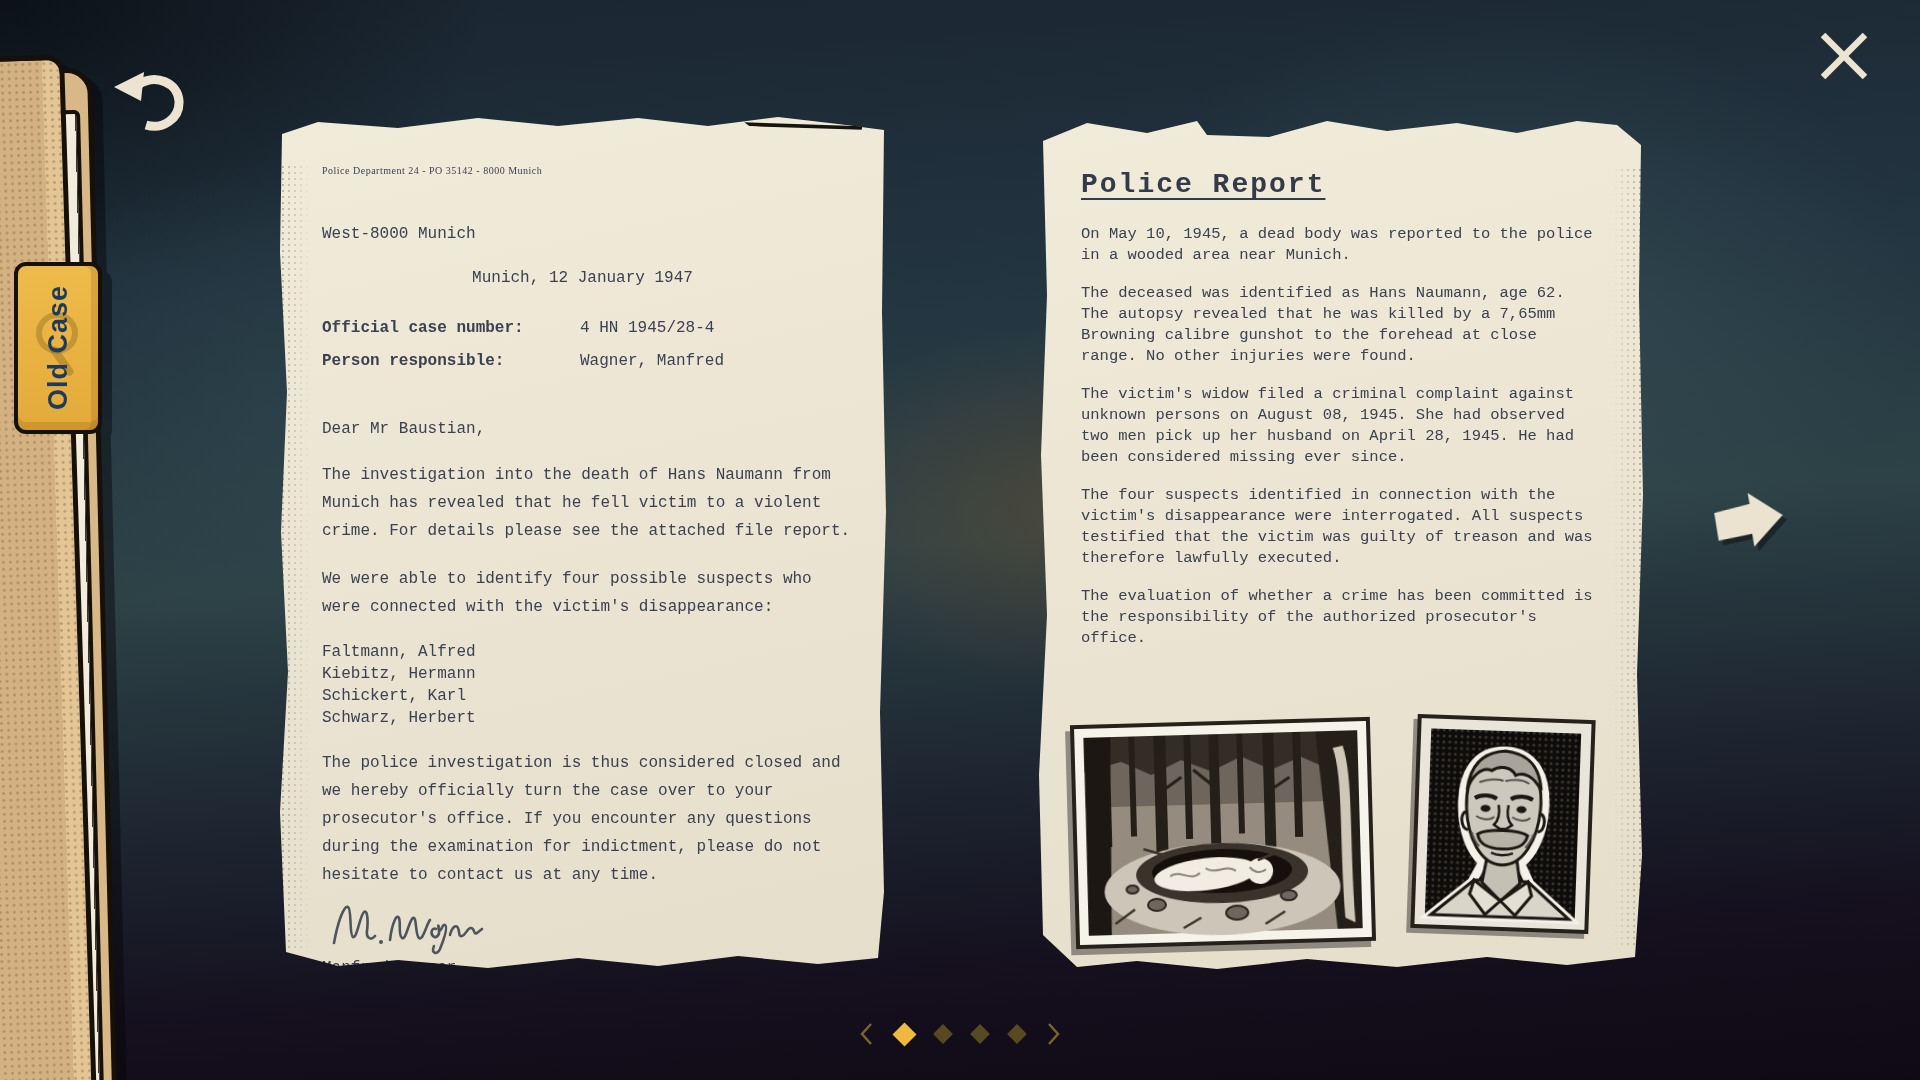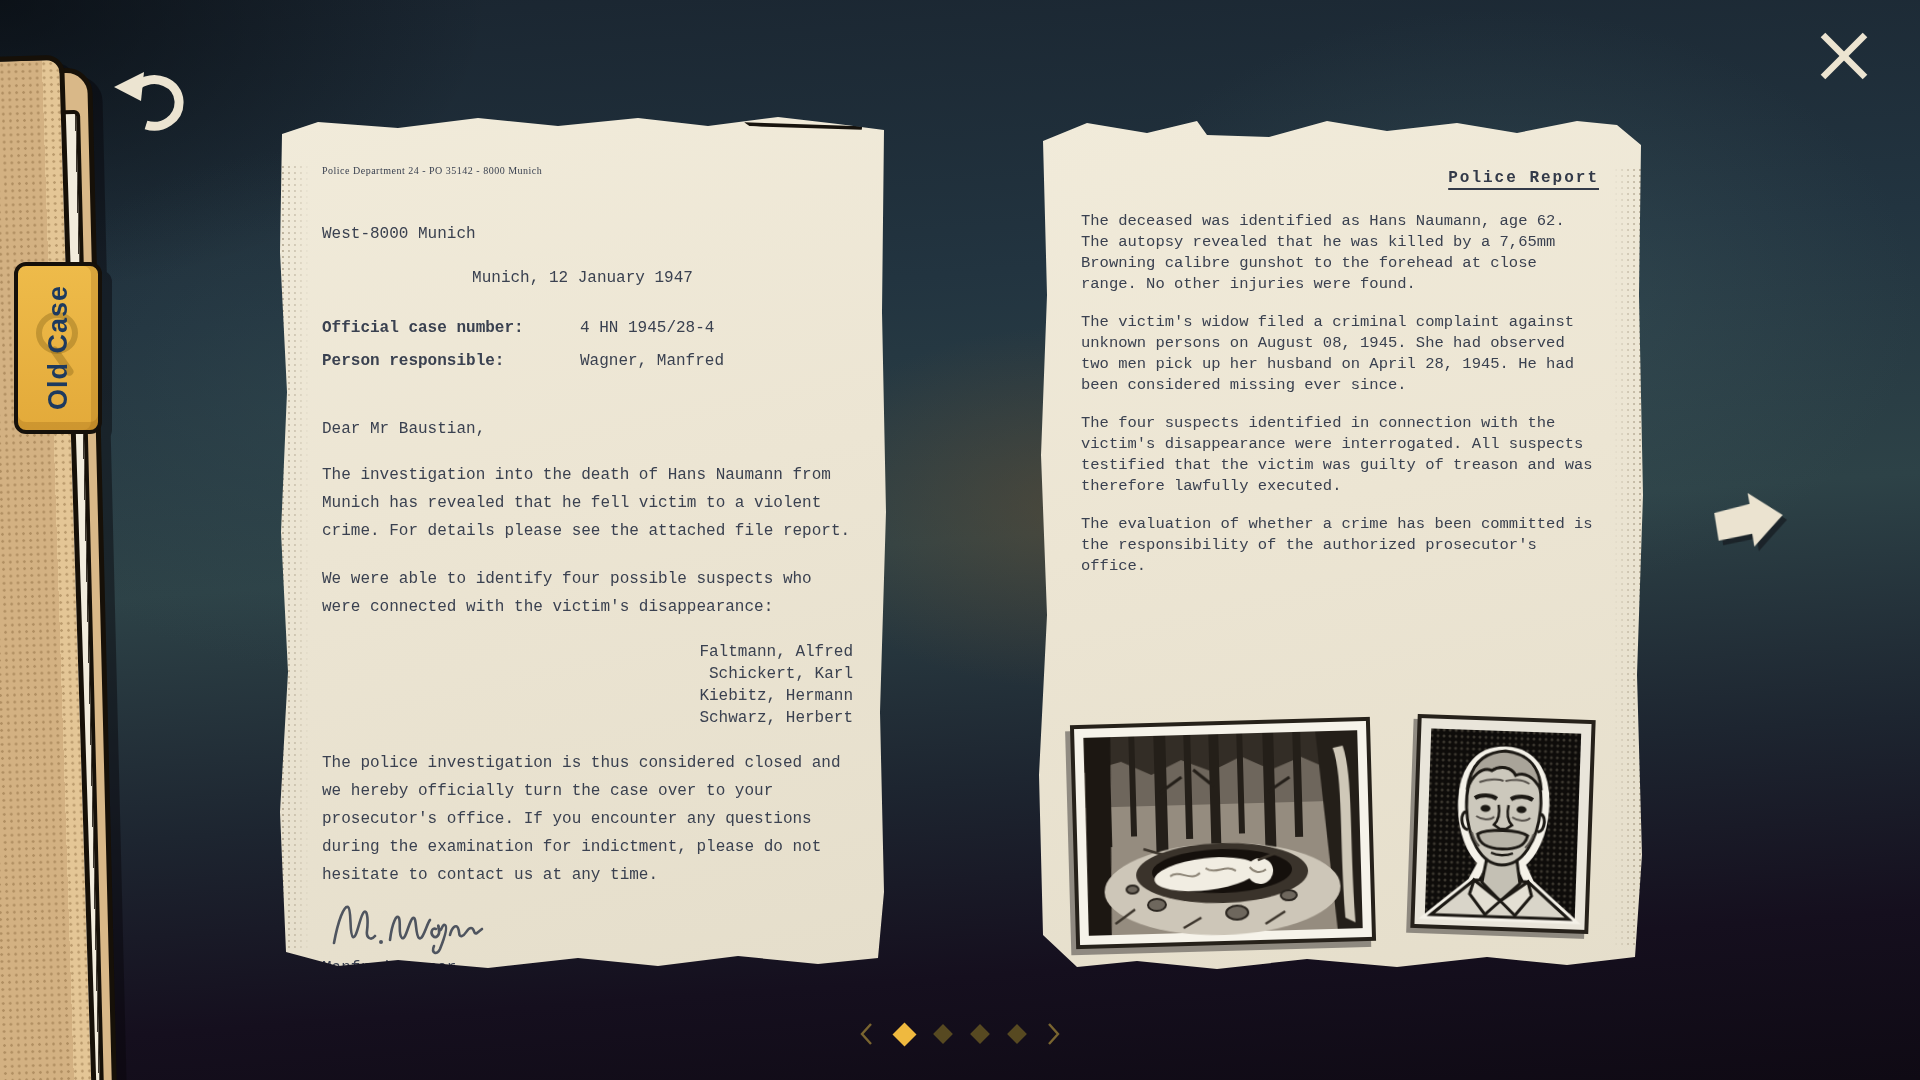--- a/index.html
+++ b/index.html
@@ -79,26 +79,26 @@
   .paper-inner{position:relative;padding:50px 0 0 44px;width:531px;font-size:16px;line-height:24px;}
   .letter-sender{font-size:10px;line-height:18px;letter-spacing:.5px;font-family:Liberation Serif, serif;}
   .letter-address{margin-top:42px;}
   .letter-date{margin-top:20px;text-align:center;padding-right:10px;}
   .letter-fields{margin-top:26px;font-weight:700;}
   .field-row{display:flex;margin-top:9px;}
   .field-label{width:258px;flex:none;}
   .field-value{font-weight:400;}
   .salutation{margin-top:44px;}
   .paper-inner p{margin:20px 0 0 0;line-height:28px;}
-  .suspects{margin-top:20px;line-height:22px;text-align:right;}
+  .suspects{margin-top:20px;line-height:22px;}
   .signature-svg{display:block;margin:4px 0 0 2px;}
   .signatory{margin-top:2px;line-height:22px;}
 
   .report-inner{position:relative;padding:54px 0 0 44px;width:518px;font-size:15.5px;}
-  .report-title{text-align:right;font-weight:700;font-size:16px;letter-spacing:2px;
+  .report-title{text-align:left;font-weight:700;font-size:28px;letter-spacing:2px;
     text-decoration:underline;text-underline-offset:6px;text-decoration-thickness:2px;color:#333a49;}
   .report-inner p{margin:17px 0 0 0;line-height:21px;}
   .report-inner p:first-of-type{margin-top:24px;}
 
   .photo{position:absolute;line-height:0;}
   .photo-scene{left:36px;top:606px;transform:rotate(-1.6deg);
     filter:drop-shadow(-5px 6px 0 rgba(10,8,12,.4));}
   .photo-portrait{left:377px;top:602px;transform:rotate(2deg);
     filter:drop-shadow(-4px 5px 0 rgba(10,8,12,.4));}
 
@@ -166,41 +166,42 @@
         <div class="field-row">
           <span class="field-label">Person responsible:</span>
           <span class="field-value">Wagner, Manfred</span>
         </div>
       </div>
       <div class="salutation">Dear Mr Baustian,</div>
       <p>The investigation into the death of Hans Naumann from Munich has revealed that he fell victim to a violent crime. For details please see the attached file report.</p>
       <p>We were able to identify four possible suspects who were connected with the victim's disappearance:</p>
       <div class="suspects">
         <div>Faltmann, Alfred</div>
+        <div>Kiebitz, Hermann</div>
         <div>Schickert, Karl</div>
-        <div>Kiebitz, Hermann</div>
         <div>Schwarz, Herbert</div>
       </div>
       <p>The police investigation is thus considered closed and we hereby officially turn the case over to your prosecutor's office. If you encounter any questions during the examination for indictment, please do not hesitate to contact us at any time.</p>
       <svg class="signature-svg" width="160" height="62" viewBox="0 0 160 62">
         <g fill="none" stroke="#3f4654" stroke-width="2.6" stroke-linecap="round" stroke-linejoin="round" opacity=".9">
           <path d="M10 50 C14 28 20 12 24 14 C28 16 25 42 29 44 C33 46 36 22 40 19 C44 16 44 30 43 38 C42 45 47 48 51 43"></path>
           <path d="M66 47 C68 30 73 20 75 25 C77 30 74 42 78 45 C82 48 85 27 89 25 C93 23 91 42 95 45 C99 48 103 30 106 27"></path>
           <path d="M112 36 C108 34 106 40 109 43 C112 46 116 42 115 37 C114 32 114 31 115 35 C117 42 118 30 121 32 C124 34 120 46 116 56 C113 63 107 60 110 53"></path>
           <path d="M126 42 C128 34 132 31 134 35 C136 39 134 44 138 43 C142 42 143 35 147 35 C151 35 149 42 153 40 L158 36"></path>
         </g>
         <circle cx="57" cy="49" r="2" fill="#3f4654" opacity=".9"></circle>
       </svg>
       <div class="signatory">Manfred Wagner</div>
     </div>
   </section>
 
   <section class="paper paper-right">
     <div class="report-inner">
       <div class="report-title">Police Report</div>
+      <p>On May 10, 1945, a dead body was reported to the police in a wooded area near Munich.</p>
       <p>The deceased was identified as Hans Naumann, age 62. The autopsy revealed that he was killed by a 7,65mm Browning calibre gunshot to the forehead at close range. No other injuries were found.</p>
       <p>The victim's widow filed a criminal complaint against unknown persons on August 08, 1945. She had observed two men pick up her husband on April 28, 1945. He had been considered missing ever since.</p>
       <p>The four suspects identified in connection with the victim's disappearance were interrogated. All suspects testified that the victim was guilty of treason and was therefore lawfully executed.</p>
       <p>The evaluation of whether a crime has been committed is the responsibility of the authorized prosecutor's office.</p>
     </div>
 
     <div class="photo photo-scene">
       <svg width="300" height="224" viewBox="0 0 300 224">
         <rect x="2" y="2" width="296" height="220" fill="#f6f3ea" stroke="#26211a" stroke-width="4"></rect>
         <rect x="13" y="13" width="274" height="198" fill="#958c7f"></rect>

